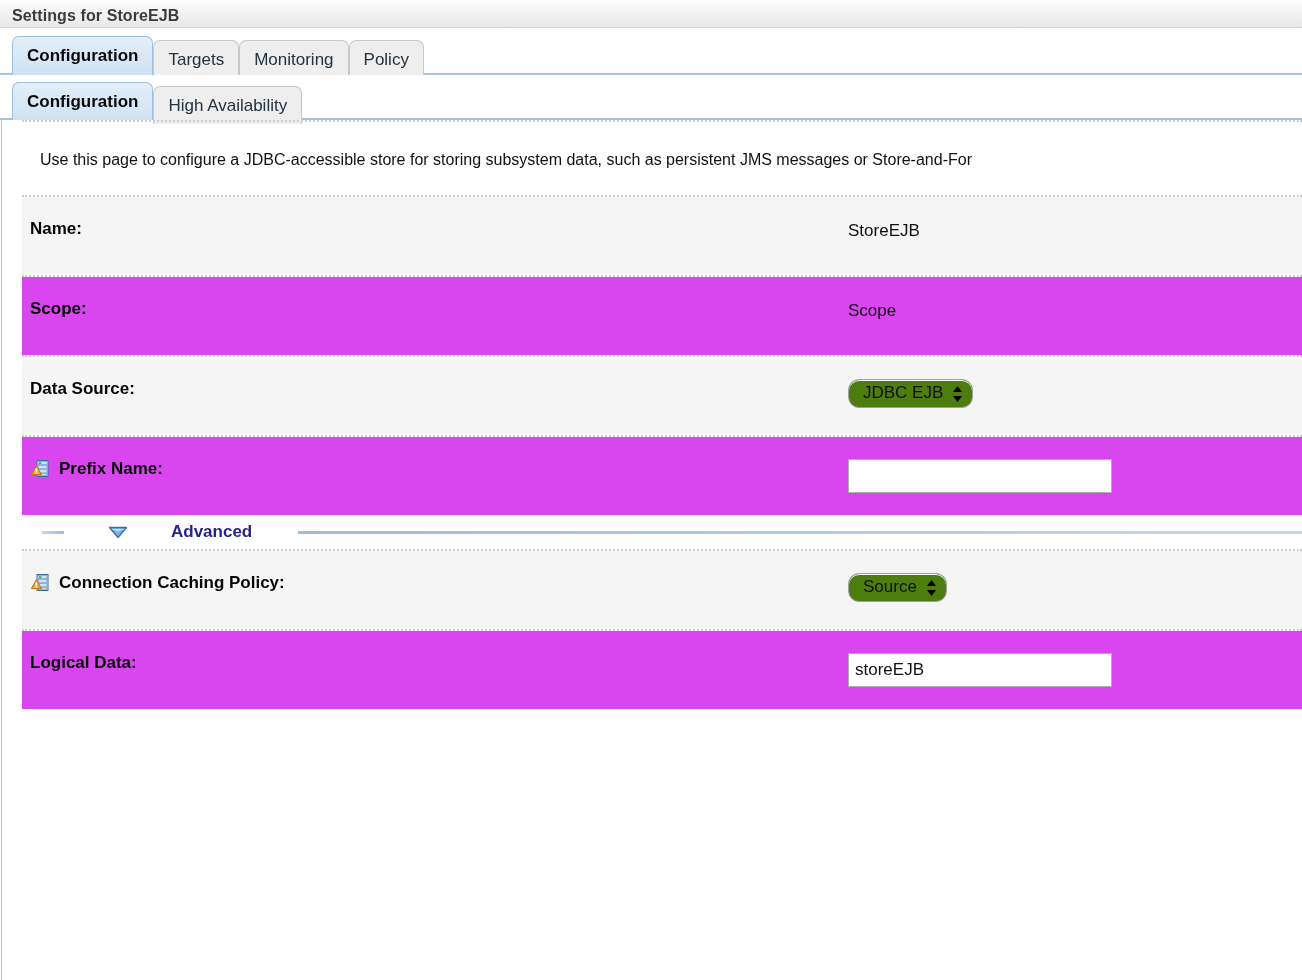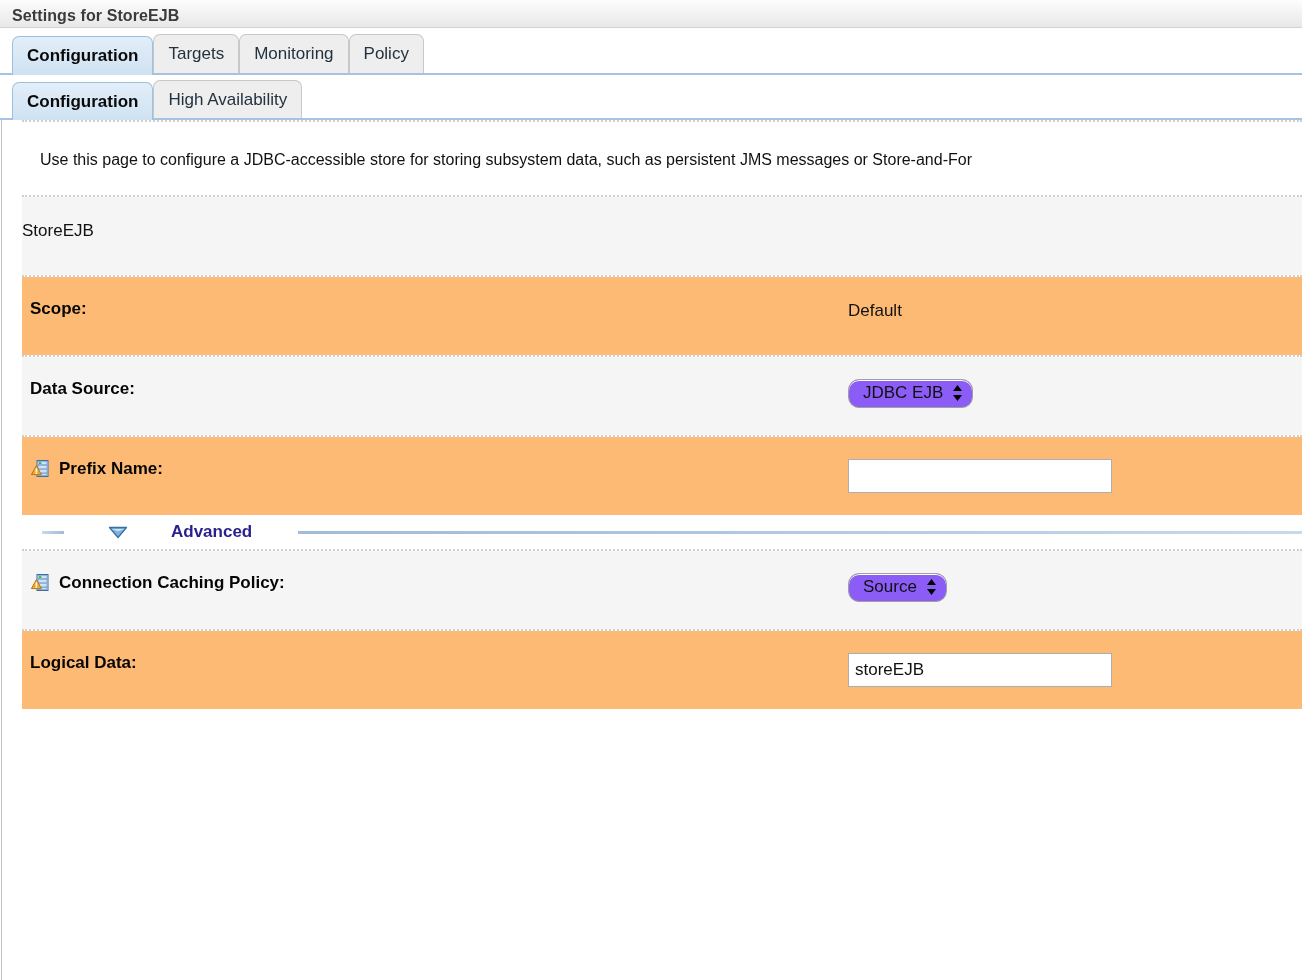--- a/index.html
+++ b/index.html
@@ -66,21 +66,21 @@
     padding: 0 14px;
     display: flex;
     align-items: center;
     justify-content: center;
     font-size: 17px;
     color: #23323f;
     background: #eeeeee;
     border: 1px solid #c8c8c8;
     border-bottom: none;
     border-radius: 7px 7px 0 0;
-    top: 0;
+    top: 6px;
     cursor: pointer;
     white-space: nowrap;
   }
   .tab.active {
     background: linear-gradient(to bottom, #e3eef8 0%, #cfe2f2 100%);
     border: 1px solid #9cc0e0;
     border-bottom: none;
     font-weight: bold;
     color: #0a0a0a;
     top: 2px;
@@ -130,21 +130,21 @@
   
   .row {
     position: relative;
     display: flex;
     align-items: flex-start;
     min-height: 78px;
     box-sizing: border-box;
     padding: 22px 0 0 0;
   }
   .row.shaded { background: #f5f5f5; }
-  .row.plain  { background: #fdba74; }
+  .row.plain  { background: #d946ef; }
 
   .row .label {
     width: 826px;
     flex: 0 0 826px;
     font-size: 17px;
     font-weight: bold;
     color: #060606;
     display: flex;
     align-items: center;
     padding-left: 8px;
@@ -165,22 +165,22 @@
     height: 20px;
     display: inline-block;
     position: relative;
     margin-right: 9px;
     flex: 0 0 20px;
   }
 
   
   .macselect {
     display: inline-flex;
-    align-items: center;
-    background: #8b5cf6;
+    align-items: flex-end;
+    background: #4d7c0f;
     border: 1px solid #a0a0a0;
     border-radius: 11px;
     padding: 3px 9px 4px 14px;
     font-size: 17px;
     color: #111;
     cursor: pointer;
     box-shadow: inset 0 1px 0 #ffffff;
   }
   .macselect .sel-label { margin-right: 9px; }
   .macselect .sel-arrows {
@@ -278,30 +278,33 @@
 <div class="content">
 
 
   <div class="dotted"></div>
 
   <div class="desc">Use this page to configure a JDBC-accessible store for storing subsystem data, such as persistent JMS messages or Store-and-For</div>
 
   <div class="dotted"></div>
 
   <div class="row shaded">
+    <div class="label">
+      <span>Name:</span>
+    </div>
     <div class="value">StoreEJB</div>
   </div>
 
   <div class="dotted"></div>
 
   <div class="row plain">
     <div class="label">
       <span>Scope:</span>
     </div>
-    <div class="value">Default</div>
+    <div class="value">Scope</div>
   </div>
 
   <div class="dotted"></div>
 
   <div class="row shaded">
     <div class="label">
       <span>Data Source:</span>
     </div>
     <div class="value">
       <div class="macselect">

